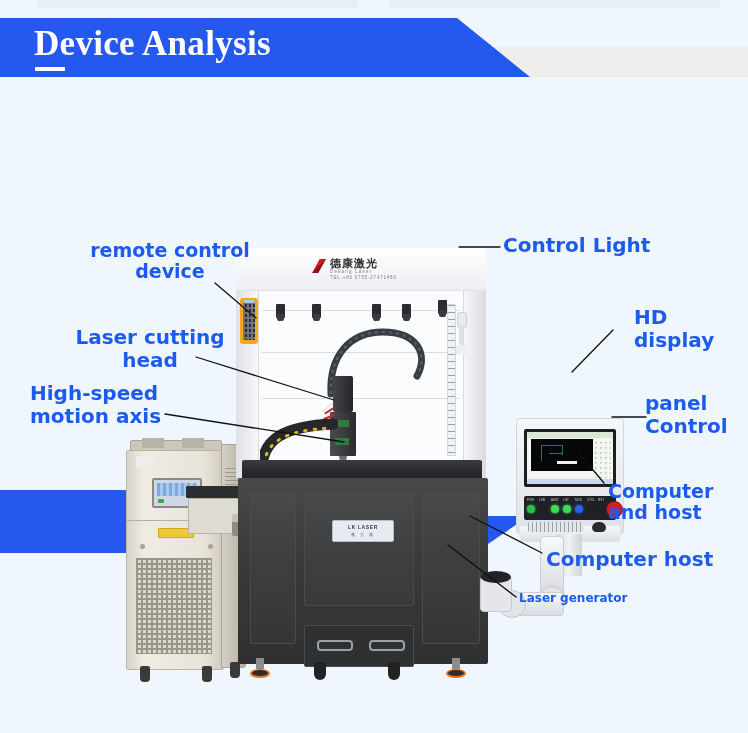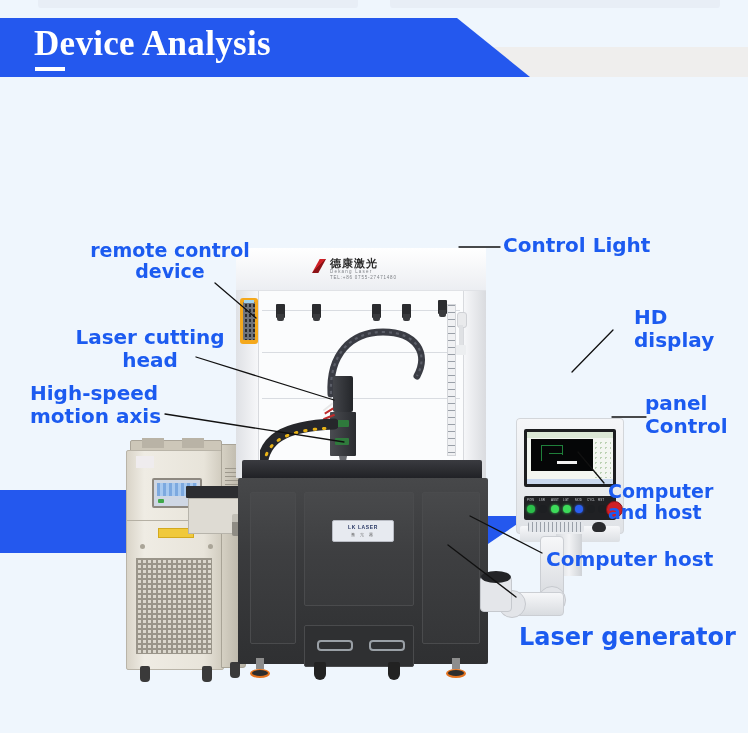--- a/index.html
+++ b/index.html
@@ -425,15 +425,15 @@
     <div>Control</div>
   </div>
 
   <div class="lbl geo" style="left:608px;top:481px;width:140px;text-align:left;font-size:19px;">
     <div>Computer</div>
     <div>and host</div>
   </div>
 
   <div class="lbl geo" style="left:546px;top:548px;font-size:20px;">Computer host</div>
 
-  <div class="lbl geo" style="left:519px;top:624px;font-size:24px;">Laser generator</div>
+  <div class="lbl geo" style="left:519px;top:592px;font-size:12px;">Laser generator</div>
 
 </div>
 
 </body></html>

